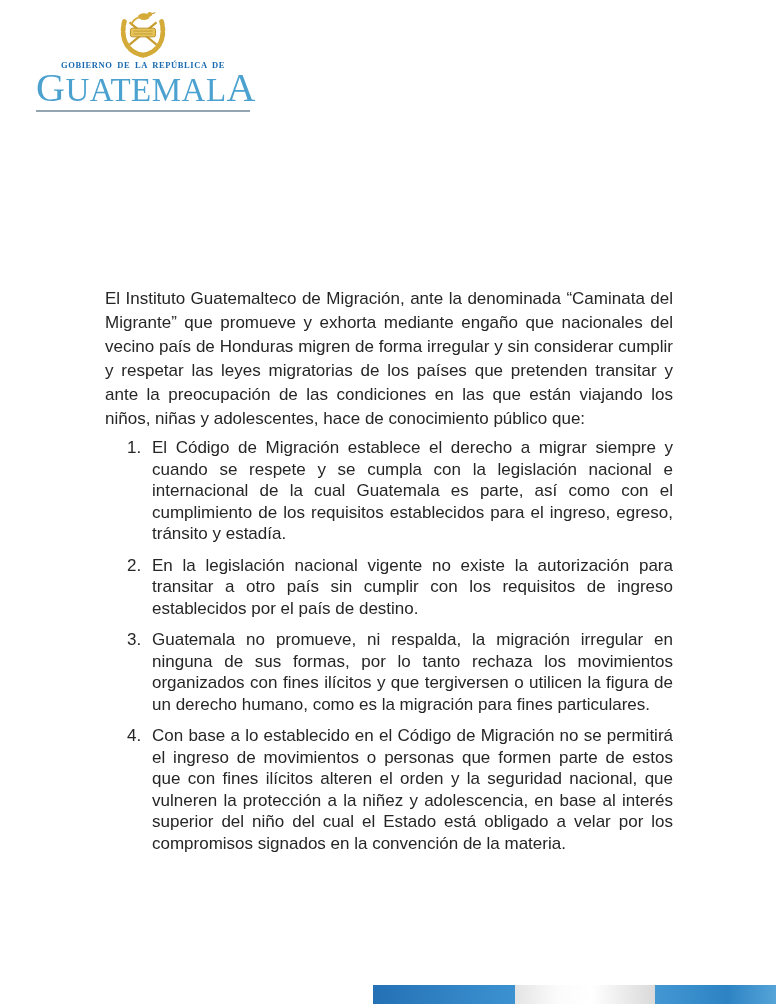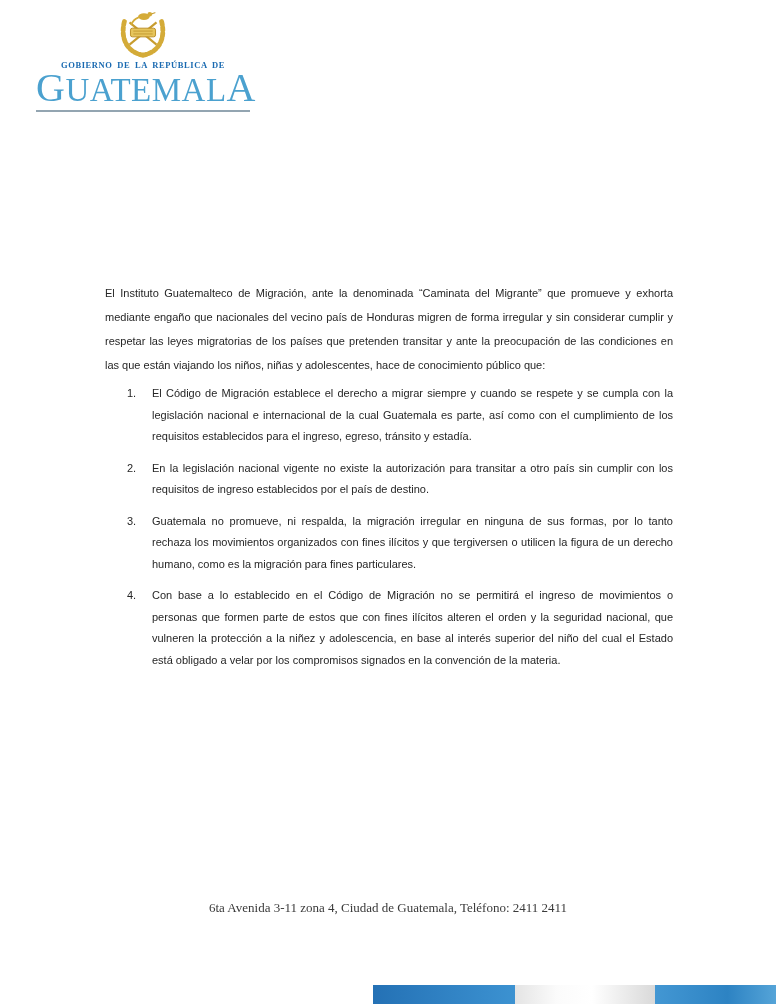--- a/index.html
+++ b/index.html
@@ -63,23 +63,23 @@
     letter-spacing: 0.5px;
     color: #0d0d0d;
     transform: scaleX(0.84);
     transform-origin: center;
   }
 
   
   .content {
     position: absolute;
     left: 105px;
-    top: 281px;
+    top: 287px;
     width: 568px;
-    font-size: 11px;
+    font-size: 17px;
   }
   .para {
     margin: 0;
     text-align: justify;
     line-height: 24px;
   }
   .intro { margin-bottom: 6px; }
   .list { margin: 0; }
   .item {
     display: flex;
@@ -179,23 +179,20 @@
         <p class="item-text">Guatemala no promueve, ni respalda, la migración irregular en ninguna de sus formas, por lo tanto rechaza los movimientos organizados con fines ilícitos y que tergiversen o utilicen la figura de un derecho humano, como es la migración para fines particulares.</p>
       </div>
       <div class="item">
         <span class="item-num">4.</span>
         <p class="item-text">Con base a lo establecido en el Código de Migración no se permitirá el ingreso de movimientos o personas que formen parte de estos que con fines ilícitos alteren el orden y la seguridad nacional, que vulneren la protección a la niñez y adolescencia, en base al interés superior del niño del cual el Estado está obligado a velar por los compromisos signados en la convención de la materia.</p>
       </div>
     </div>
 
   </main>
 
-  <footer class="footer">
-    <span>6ta Avenida 3-11 zona 4, Ciudad de Guatemala, Teléfono: 2411 2411</span>
-  </footer>
 
   <div class="flag-bar">
     <div class="seg-blue-left"></div>
     <div class="seg-white"></div>
     <div class="seg-blue-right"></div>
   </div>
 
 </div>
 
 </body></html>

